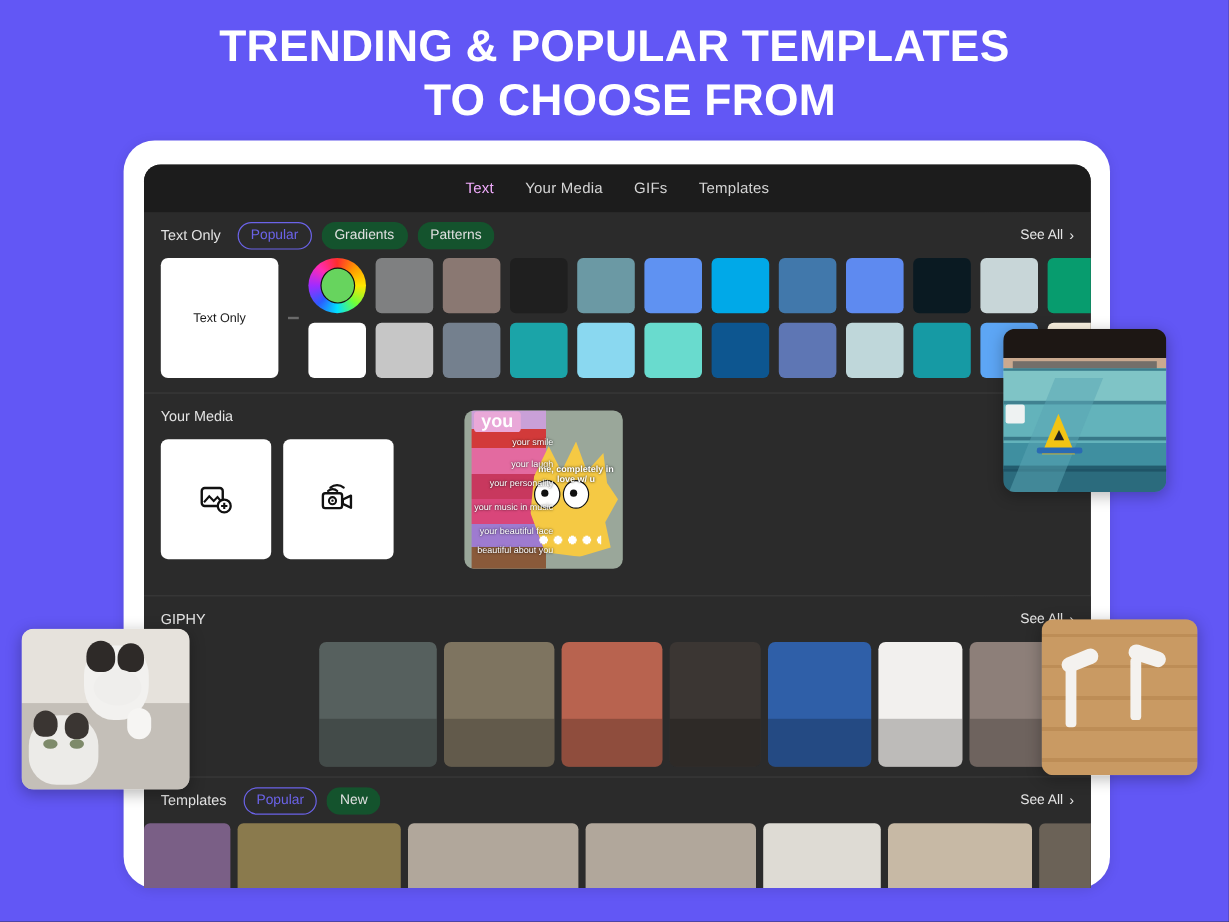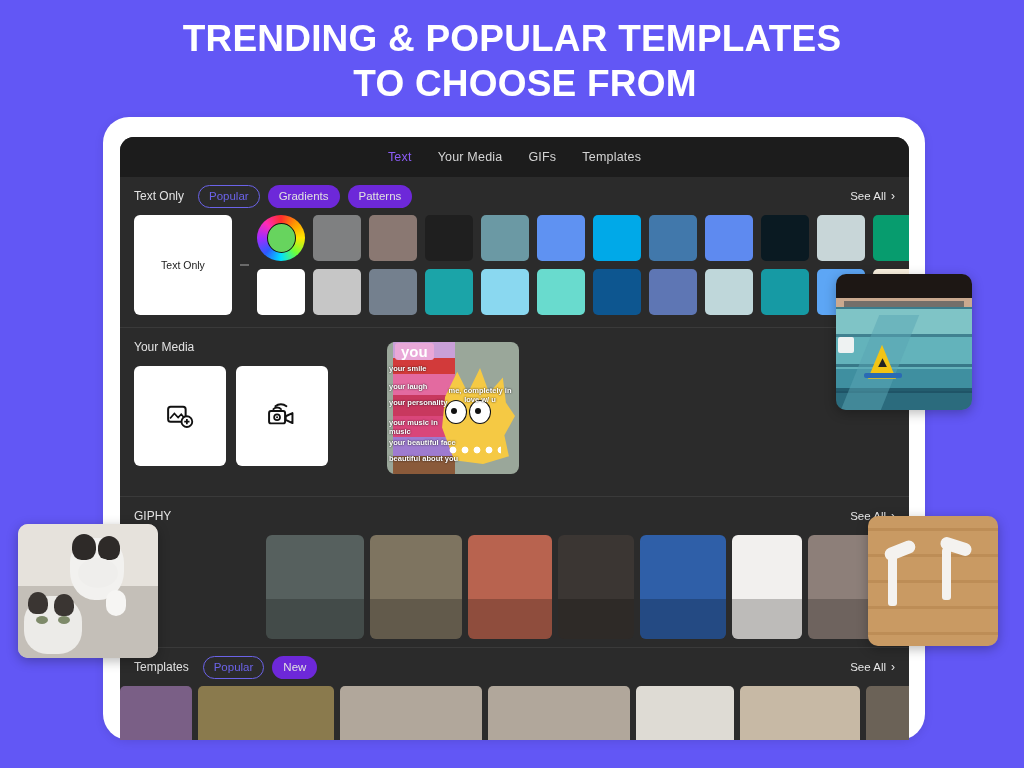--- a/index.html
+++ b/index.html
@@ -39,35 +39,35 @@
   
   .topnav {
     height: 40px; background: #1c1c1c;
     display: flex; align-items: center; justify-content: center;
     gap: 26px;
   }
   .topnav .tab {
     font-size: 12.5px; color: #d4d4d4; letter-spacing: .2px;
     cursor: pointer;
   }
-  .topnav .tab.active { color: #8b5cf6; }
+  .topnav .tab.active { color: #f0abfc; }
 
   
   .section { position: relative; background: #2b2b2b; }
   .section + .section { border-top: 1px solid #3a3a3a; }
 
   .sec-head {
     position: relative; height: 38px;
     display: flex; align-items: center; padding: 0 14px;
   }
   .sec-title { font-size: 12px; color: #e2e2e2; margin-right: 14px; white-space: nowrap; }
   .chips { display: flex; gap: 8px; align-items: center; }
   .chip {
     font-size: 11.5px; color: #e0e0e0;
-    background: #6d28d9; border: 1px solid transparent;
+    background: #14532d; border: 1px solid transparent;
     border-radius: 13px; padding: 4px 10px 5px; white-space: nowrap;
     cursor: pointer;
   }
   .chip.active { color: #6b63e8; background: #2b2b2b; border-color: #6b63e8; }
   .see-all {
     position: absolute; right: 0; top: 0; height: 38px;
     display: flex; align-items: center; padding: 0 14px 0 34px;
     font-size: 11.5px; color: #e6e6e6; cursor: pointer;
     background: linear-gradient(to right, rgba(43,43,43,0) 0%, #2b2b2b 40%);
   }
@@ -121,22 +121,22 @@
     border-radius: 50%; border: 1.5px solid #111; top: 58px;
   }
   .lisa-card .eye.l { right: 52px; } .lisa-card .eye.r { right: 28px; }
   .lisa-card .pupil { position:absolute; width:6px;height:6px;background:#111;border-radius:50%; top:66px;}
   .lisa-card .pupil.l{right:62px;} .lisa-card .pupil.r{right:38px;}
   .lisa-card .cap {
     position: absolute; left: 8px; top: 1px; background: #e9a8d8;
     color: #fff; font-weight: bold; font-size: 15px; padding: 0 6px; border-radius: 3px;
   }
   .lisa-card .ctext {
-    position: absolute; left: 2px; width: 72px; text-align: left;
-    font-size: 7.5px; font-weight: bold; color: #fff; line-height: 9px;
+    position: absolute; left: 2px; width: 72px; text-align: right;
+    font-size: 7.5px; font-weight: normal; color: #fff; line-height: 9px;
     text-shadow: 0 0 2px #000;
   }
   .lisa-card .rtext {
     position: absolute; right: 2px; top: 44px; width: 74px; text-align: center;
     font-size: 7.5px; font-weight: bold; color: #fff; line-height: 9px;
     text-shadow: 0 0 2px #000;
   }
   .lisa-card .beads {
     position:absolute; right:18px; bottom:18px; width:54px; height:12px;
     background: radial-gradient(circle 5px at 6px 6px,#fff 70%,transparent 71%) repeat-x;

